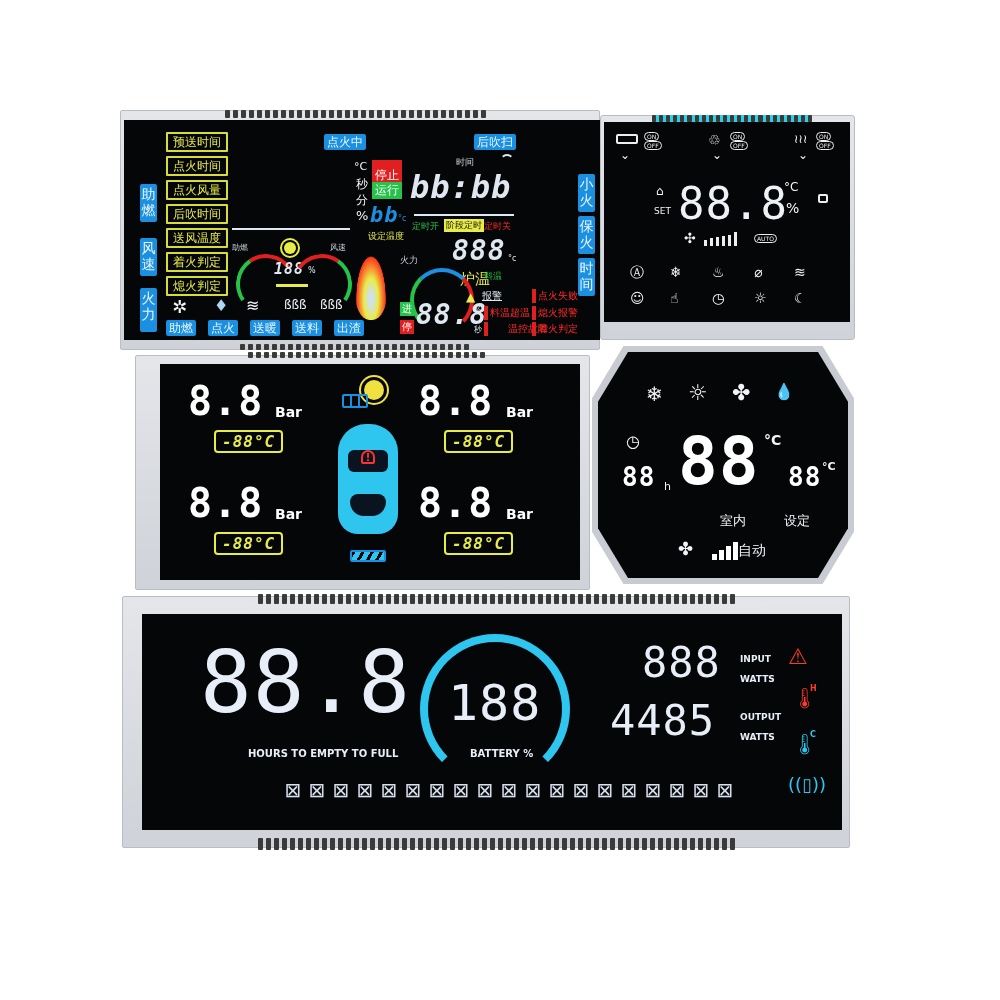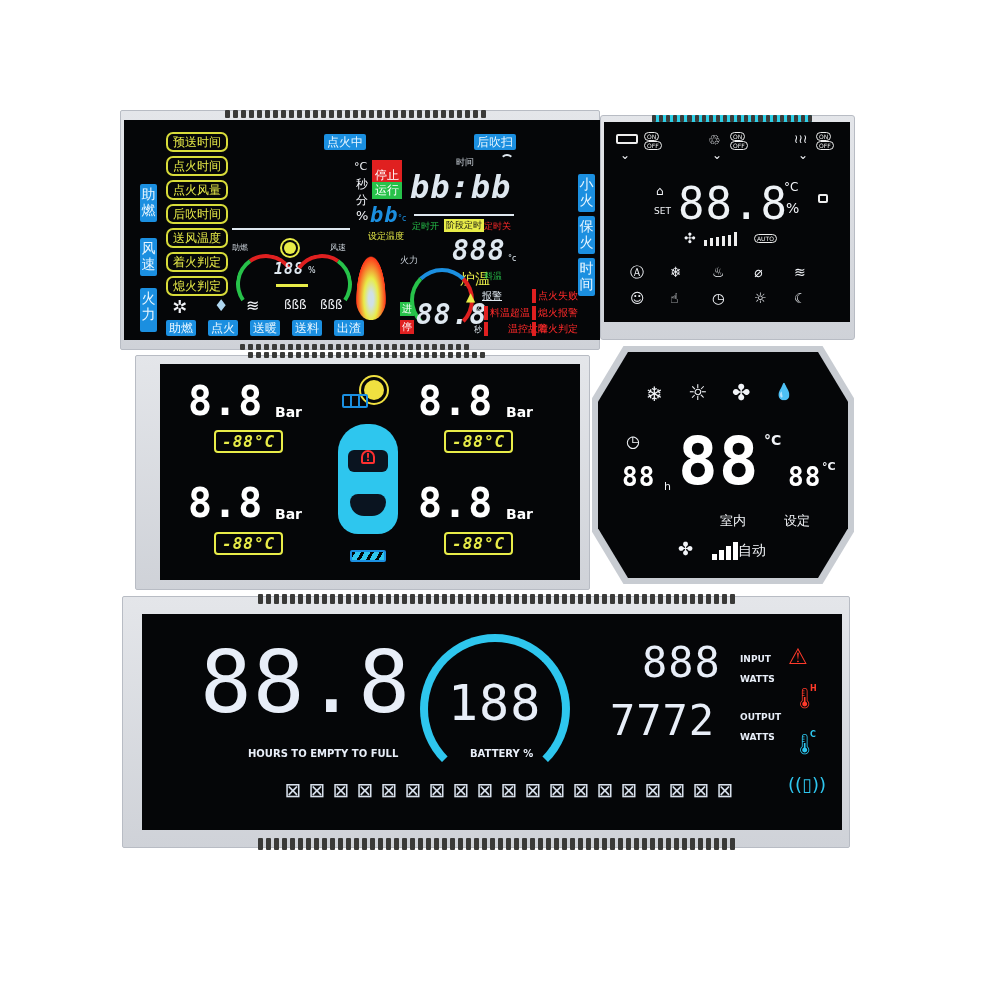--- a/index.html
+++ b/index.html
@@ -3,21 +3,21 @@
 <meta charset="utf-8">
 <style>
 *{box-sizing:border-box;margin:0;padding:0}
 body{width:1000px;height:1000px;background:#fff;position:relative;overflow:hidden;font-family:"DejaVu Sans",sans-serif}
 .abs{position:absolute}
 .glass{background:linear-gradient(#e4e6ea,#cfd2d8);border:1px solid #b8bcc4}
 .screen{background:#050608}
 .pins{display:flex;gap:3px}
 .pins span{display:block;width:5px;height:100%;background:#3a3a38;border-radius:1px}
 .seg{font-family:"DejaVu Sans Mono",monospace;font-style:italic;font-weight:bold;letter-spacing:1px}
-.tag{font-size:12px;line-height:16px;padding:0 3px;border:2px solid #d8dc3a;color:#e8ec48;border-radius:7px;white-space:nowrap;text-align:center}
+.tag{font-size:12px;line-height:16px;padding:0 3px;border:2px solid #d8dc3a;color:#e8ec48;border-radius:1px;white-space:nowrap;text-align:center}
 .btag{background:#1b8fe0;color:#e8f6ff;font-size:12px;line-height:14px;padding:1px 3px;border-radius:2px;text-align:center}
 .vtag{background:#1b8fe0;color:#e8f6ff;font-size:14px;line-height:16px;width:17px;text-align:center;border-radius:2px;padding:2px 0}
 .red{color:#ff2a2a}
 .wht{color:#f2f4f8}
 .icon{display:flex;align-items:center;justify-content:center}
 </style>
 </head>
 <body>
 
 <div class="abs glass" style="left:120px;top:110px;width:480px;height:240px;border-radius:2px"></div>
@@ -455,21 +455,21 @@
   </div>
 <div class="abs screen" style="left:142px;top:614px;width:700px;height:216px">
   <div class="abs seg" style="left:58px;top:18px;font-size:86px;color:#e8eef8;font-style:normal;font-weight:normal;line-height:100px">88.8</div>
   <div class="abs" style="left:106px;top:134px;font-size:10px;color:#e8eef8;font-weight:bold">HOURS TO EMPTY TO FULL</div>
   <div class="abs" style="left:278px;top:20px;width:150px;height:150px;border-radius:50%;border:8px solid transparent;border-top-color:#2ec6ee;border-left-color:#2ec6ee;border-right-color:#2ec6ee;transform:rotate(0deg)"></div>
   <div class="abs seg" style="left:306px;top:60px;font-size:50px;color:#e8eef8;font-style:normal;font-weight:normal">188</div>
   <div class="abs" style="left:328px;top:134px;font-size:10px;color:#e8eef8;font-weight:bold">BATTERY %</div>
   <div class="abs seg" style="left:500px;top:24px;font-size:42px;color:#e8eef8;font-style:normal;font-weight:normal">888</div>
   <div class="abs" style="left:598px;top:40px;font-size:9px;color:#e8eef8;font-weight:bold">INPUT</div>
   <div class="abs" style="left:598px;top:60px;font-size:9px;color:#e8eef8;font-weight:bold">WATTS</div>
-  <div class="abs seg" style="left:468px;top:82px;font-size:42px;color:#e8eef8;font-style:normal;font-weight:normal">7772</div>
+  <div class="abs seg" style="left:468px;top:82px;font-size:42px;color:#e8eef8;font-style:normal;font-weight:normal">4485</div>
   <div class="abs" style="left:598px;top:98px;font-size:9px;color:#e8eef8;font-weight:bold">OUTPUT</div>
   <div class="abs" style="left:598px;top:118px;font-size:9px;color:#e8eef8;font-weight:bold">WATTS</div>
   <div class="abs" style="left:646px;top:30px;font-size:22px;color:#ff3a2a">⚠</div>
   <div class="abs" style="left:650px;top:72px;font-size:20px;color:#ff3a2a">🌡</div>
   <div class="abs" style="left:668px;top:70px;font-size:8px;color:#ff3a2a;font-weight:bold">H</div>
   <div class="abs" style="left:650px;top:118px;font-size:20px;color:#2ec6ee">🌡</div>
   <div class="abs" style="left:668px;top:116px;font-size:8px;color:#2ec6ee;font-weight:bold">C</div>
   <div class="abs" style="left:646px;top:160px;font-size:18px;color:#2ec6ee">((▯))</div>
   <div class="abs" style="left:142px;top:164px;display:flex;gap:6px">
       <span style="display: block; width: 18px; height: 24px; font-size: 20px; line-height: 24px; color: rgb(216, 224, 236); text-align: center;">⊠</span>

